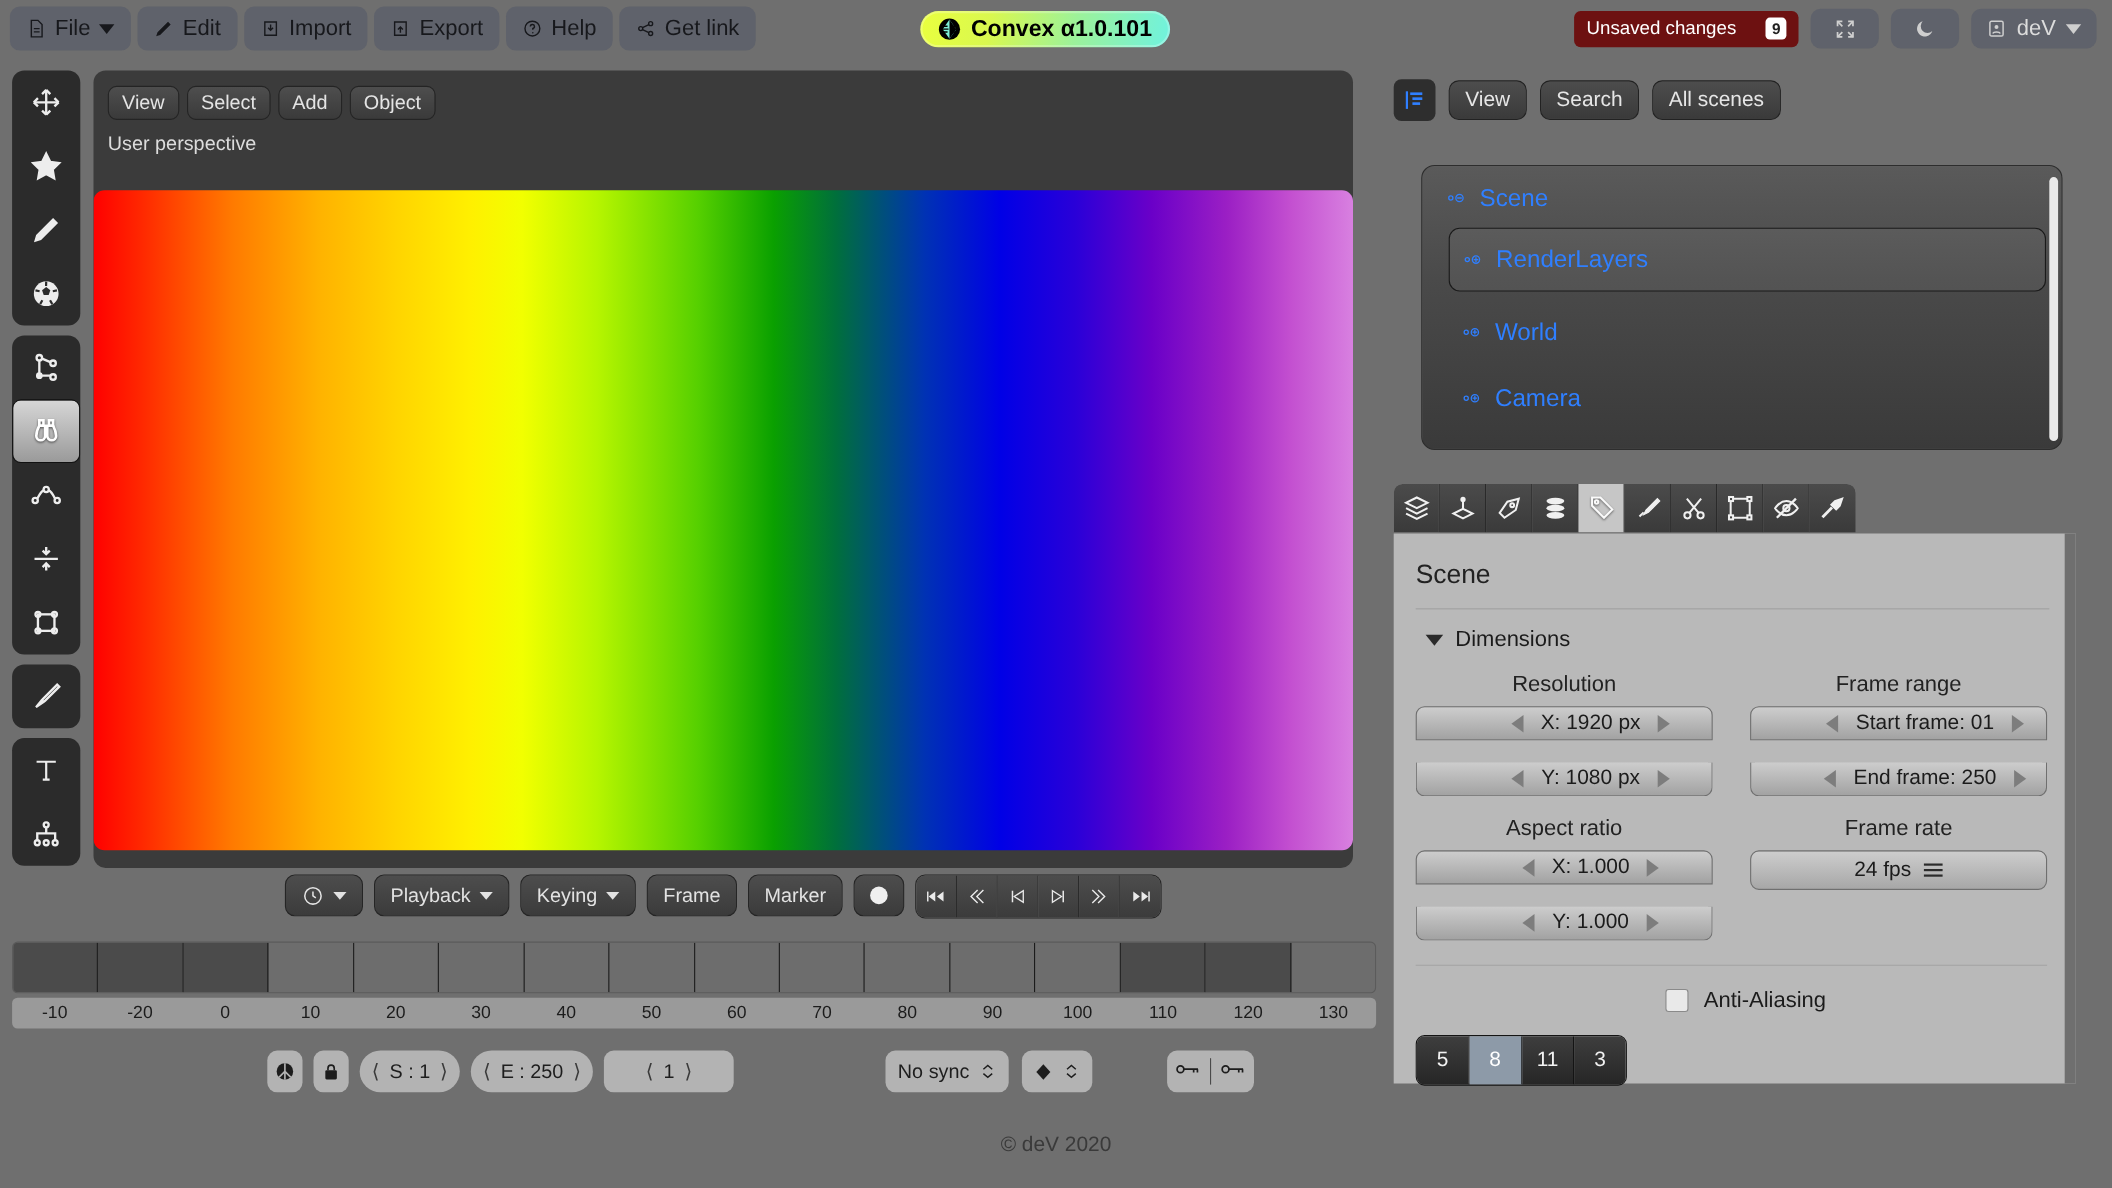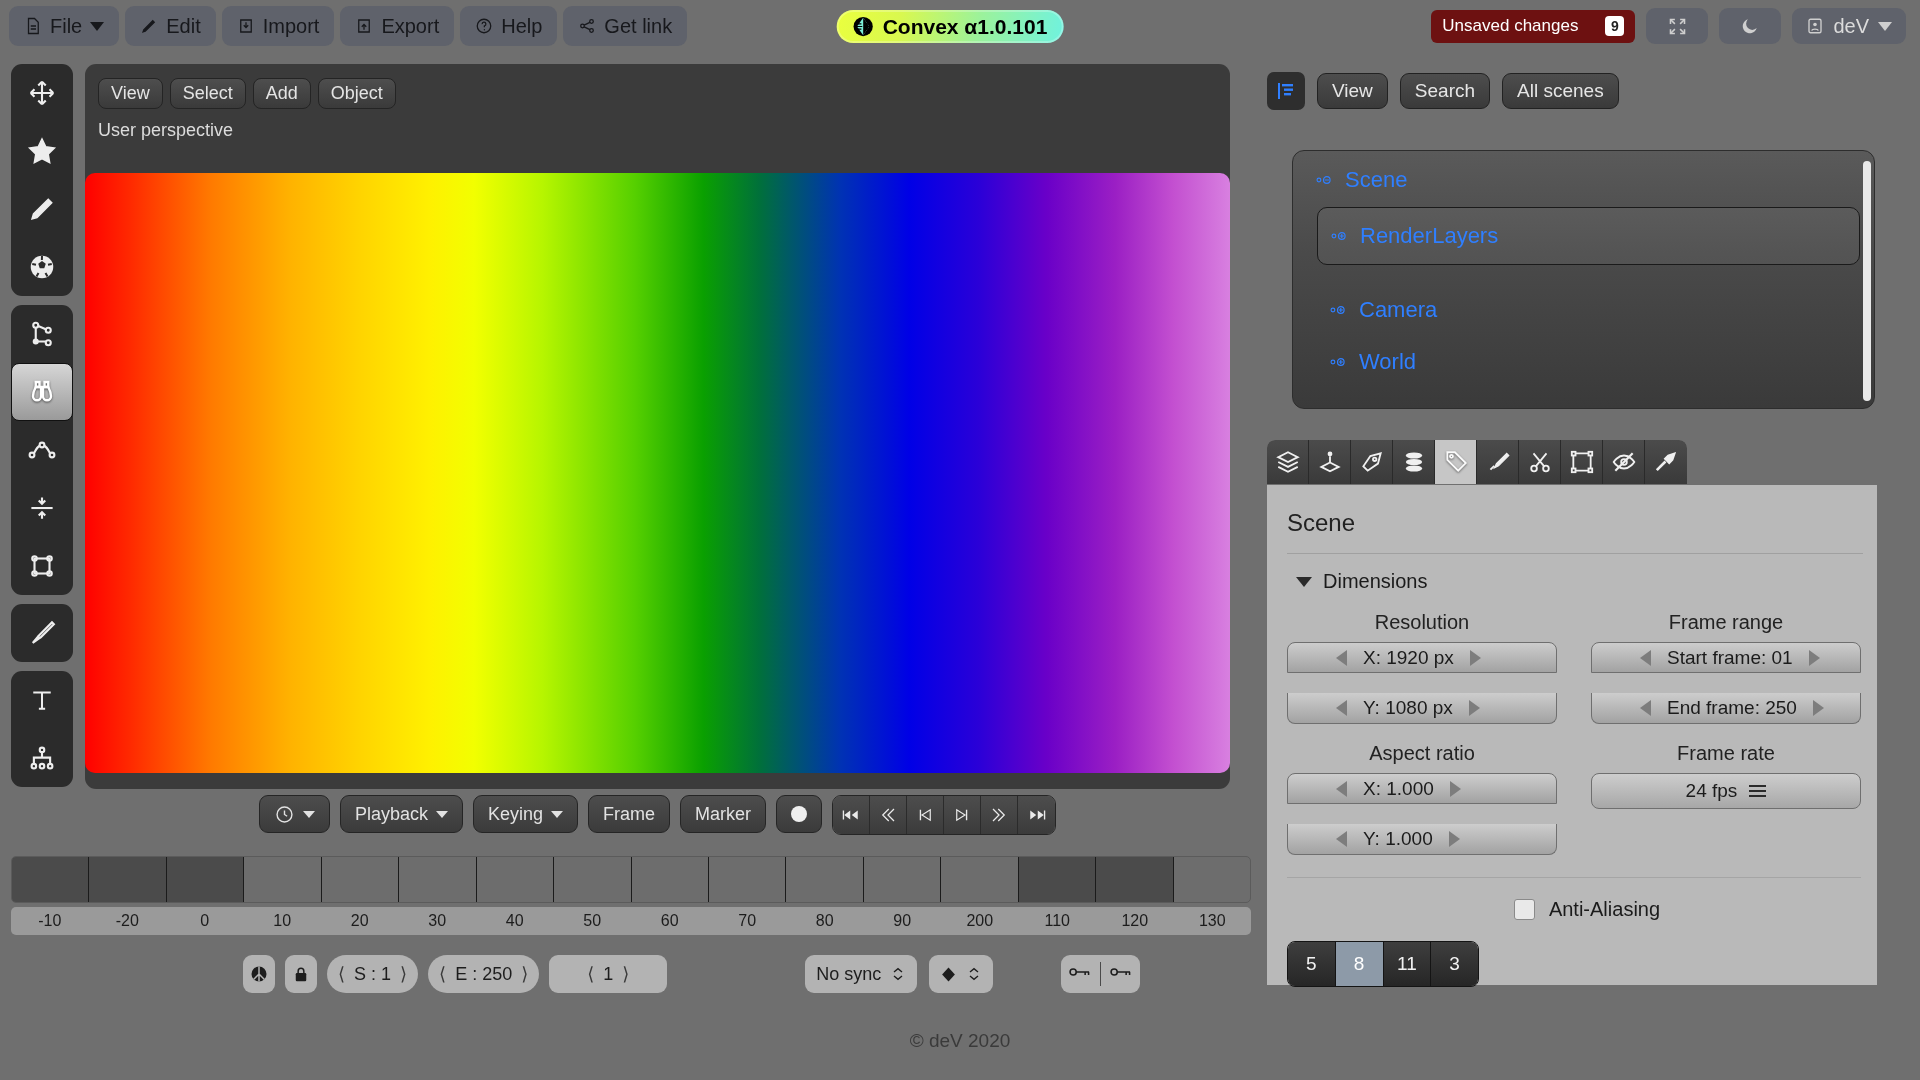--- a/index.html
+++ b/index.html
@@ -175,21 +175,21 @@
   .props-sb { position:absolute; right:0; top:0; width:10px; height:500px; background:#6f6f6f; }
   .p-title { font-size:24px; padding:24px 0 0 20px; color:#222; }
   .p-hr { height:1px; background:#a0a0a0; margin:16px 24px 0 20px; }
   .p-section { display:flex; align-items:center; gap:11px; padding:16px 0 0 29px; font-size:20px; }
   .tri { width:0;height:0;border-left:8px solid transparent;border-right:8px solid transparent;border-top:10px solid #2a2a2a; }
   .grid2 { display:flex; padding:0 26px 0 20px; gap:34px; }
   .col { flex:1 1 0; }
   .p-lab { text-align:center; font-size:20px; margin:18px 0 8px; color:#222; }
   .spin-stack { display:flex; flex-direction:column; }
   .spin {
-    height:31px; display:flex; align-items:center; gap:16px;
+    height:31px; display:flex; align-items:center; justify-content:center; gap:16px;
     background:linear-gradient(180deg,#cdcdcd,#a2a2a2);
     border:1px solid #6f6f6f; font-size:19px; color:#1b1b1b; cursor:pointer; white-space:nowrap;padding-left:48px;
   }
   .spin:first-child { border-radius:8px 8px 0 0; }
   .spin:last-child { border-radius:0 0 8px 8px; border-top:none;margin-top:20px; }
   .tl { width:0;height:0;border-top:8px solid transparent;border-bottom:8px solid transparent;border-right:11px solid #7d7d7d; }
   .tr { width:0;height:0;border-top:8px solid transparent;border-bottom:8px solid transparent;border-left:11px solid #7d7d7d; }
   .fps {
     height:36px; border-radius:8px; background:linear-gradient(180deg,#cdcdcd,#a7a7a7);
     border:1px solid #6f6f6f; display:flex; align-items:center; justify-content:center; gap:12px;
@@ -516,21 +516,21 @@
         <span>0</span>
         <span>10</span>
         <span>20</span>
         <span>30</span>
         <span>40</span>
         <span>50</span>
         <span>60</span>
         <span>70</span>
         <span>80</span>
         <span>90</span>
-        <span>200</span>
+        <span>100</span>
         <span>110</span>
         <span>120</span>
         <span>130</span>
       </div>
   </div>
 
   <div class="statusbar">
     <div class="sb-left">
       <button class="sbtn sq">
         <svg width="20" height="20" viewBox="0 0 24 24">
@@ -621,35 +621,35 @@
     <div class="o-sel">
       <div class="o-row">
         <svg class="oi" viewBox="0 0 28 16">
             <circle cx="5" cy="8" r="2.4" fill="none" stroke="#2f7fff" stroke-width="1.5"></circle>
             <circle cx="15" cy="8" r="4.2" fill="none" stroke="#2f7fff" stroke-width="1.5"></circle>
             <path d="M12.3 8h5.4M15 5.3v5.4" stroke="#2f7fff" stroke-width="1.5"></path>
           </svg>
         <span>RenderLayers</span>
       </div>
     </div>
+    <div class="o-row" style="margin-top:22px; padding-left:36px">
+      <svg class="oi" viewBox="0 0 28 16">
+          <circle cx="5" cy="8" r="2.4" fill="none" stroke="#2f7fff" stroke-width="1.5"></circle>
+          <circle cx="15" cy="8" r="4.2" fill="none" stroke="#2f7fff" stroke-width="1.5"></circle>
+          <path d="M12.3 8h5.4M15 5.3v5.4" stroke="#2f7fff" stroke-width="1.5"></path>
+        </svg>
+      <span>World</span>
+    </div>
     <div class="o-row" style="margin-top:30px; padding-left:36px">
       <svg class="oi" viewBox="0 0 28 16">
           <circle cx="5" cy="8" r="2.4" fill="none" stroke="#2f7fff" stroke-width="1.5"></circle>
           <circle cx="15" cy="8" r="4.2" fill="none" stroke="#2f7fff" stroke-width="1.5"></circle>
           <path d="M12.3 8h5.4M15 5.3v5.4" stroke="#2f7fff" stroke-width="1.5"></path>
         </svg>
       <span>Camera</span>
-    </div>
-    <div class="o-row" style="margin-top:22px; padding-left:36px">
-      <svg class="oi" viewBox="0 0 28 16">
-          <circle cx="5" cy="8" r="2.4" fill="none" stroke="#2f7fff" stroke-width="1.5"></circle>
-          <circle cx="15" cy="8" r="4.2" fill="none" stroke="#2f7fff" stroke-width="1.5"></circle>
-          <path d="M12.3 8h5.4M15 5.3v5.4" stroke="#2f7fff" stroke-width="1.5"></path>
-        </svg>
-      <span>World</span>
     </div>
     <div class="o-sb"></div>
   </div>
 
   <div class="ptabs">
     <div class="ptab">
       <svg viewBox="0 0 24 24">
           <path d="M12 3l9 4.5-9 4.5-9-4.5z"></path>
           <path d="M3 12l9 4.5 9-4.5"></path>
           <path d="M3 16.5L12 21l9-4.5"></path>

